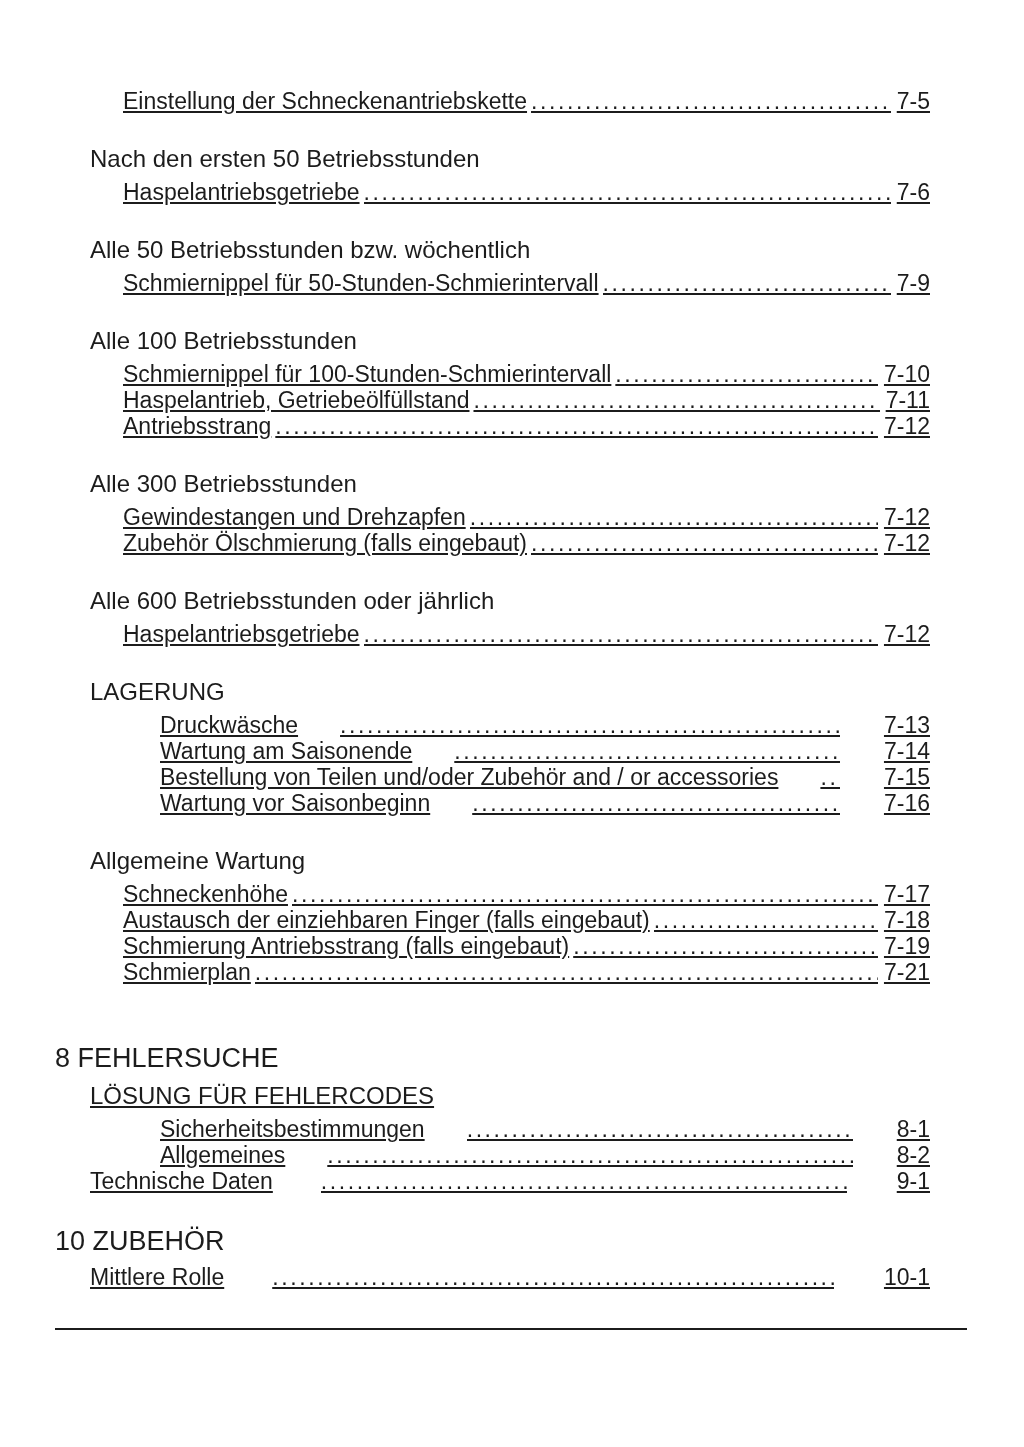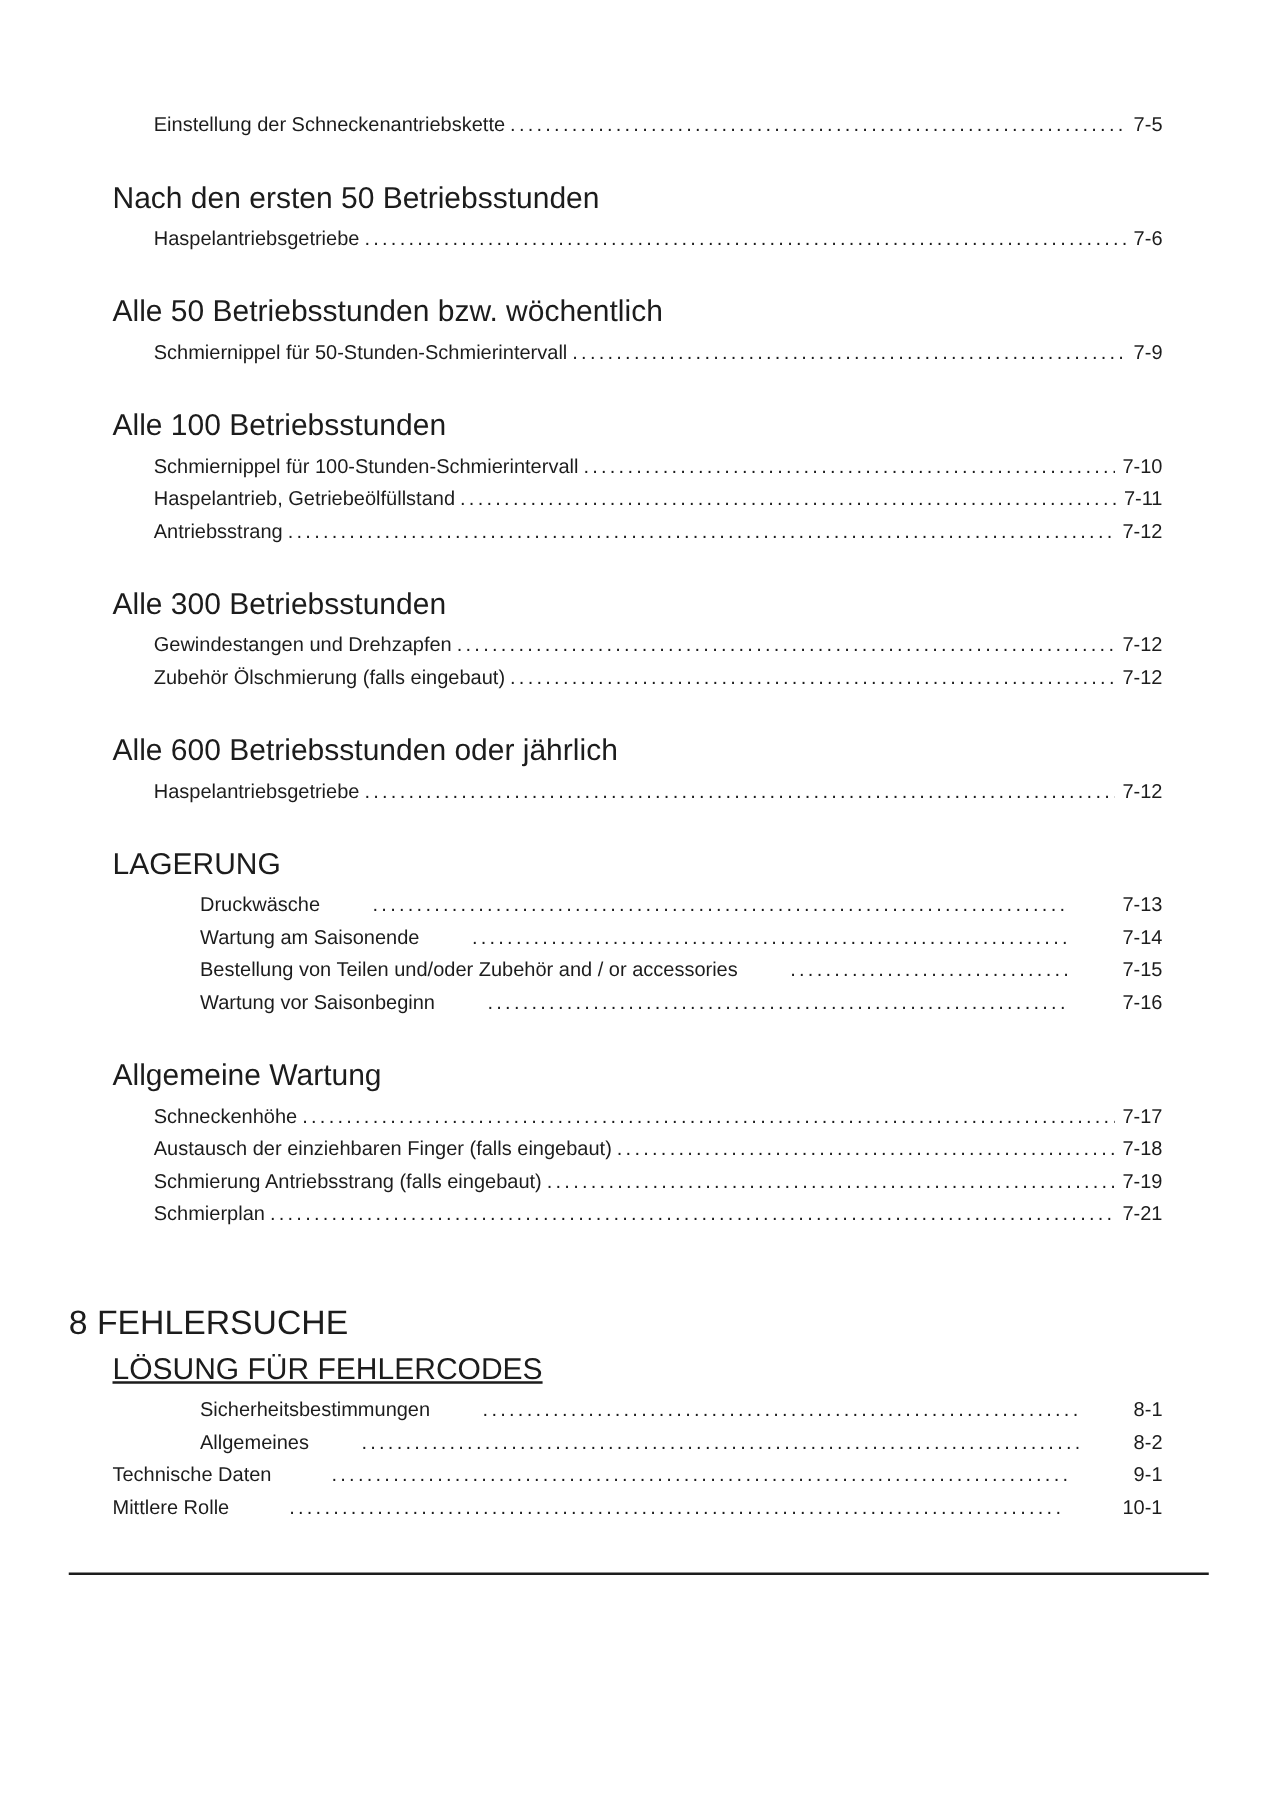--- a/index.html
+++ b/index.html
@@ -26,22 +26,23 @@
     font-size: 24px;
     font-weight: 400;
     line-height: 30px;
     margin: 30px 0 5px 35px;
   }
   .h-section.sub { margin-top: 3px; text-decoration: underline; }
 
   .entry {
     display: flex;
     align-items: baseline;
-    font-size: 16px;
+    font-size: 23px;
     line-height: 26px;
+    text-decoration: underline;
   }
   .entry .label { white-space: nowrap; }
   .entry .dots {
     flex: 1 1 auto;
     overflow: hidden;
     white-space: nowrap;
     margin: 0 6px 0 4px;
     min-width: 16px;
   }
   .entry .dots::after {
@@ -198,20 +199,21 @@
 
   <section class="sec">
     <div class="entry lvlch">
       <span class="label">Technische Daten</span>
       <span class="dots"></span>
       <span class="pagenum">9-1</span>
     </div>
   </section>
 
   <section class="sec">
+    <h1 class="h-chapter tight">10 ZUBEHÖR</h1>
     <div class="entry lvlch">
       <span class="label">Mittlere Rolle</span>
       <span class="dots"></span>
       <span class="pagenum">10-1</span>
     </div>
   </section>
 
   <hr class="bottom-rule">
 
 </main>

